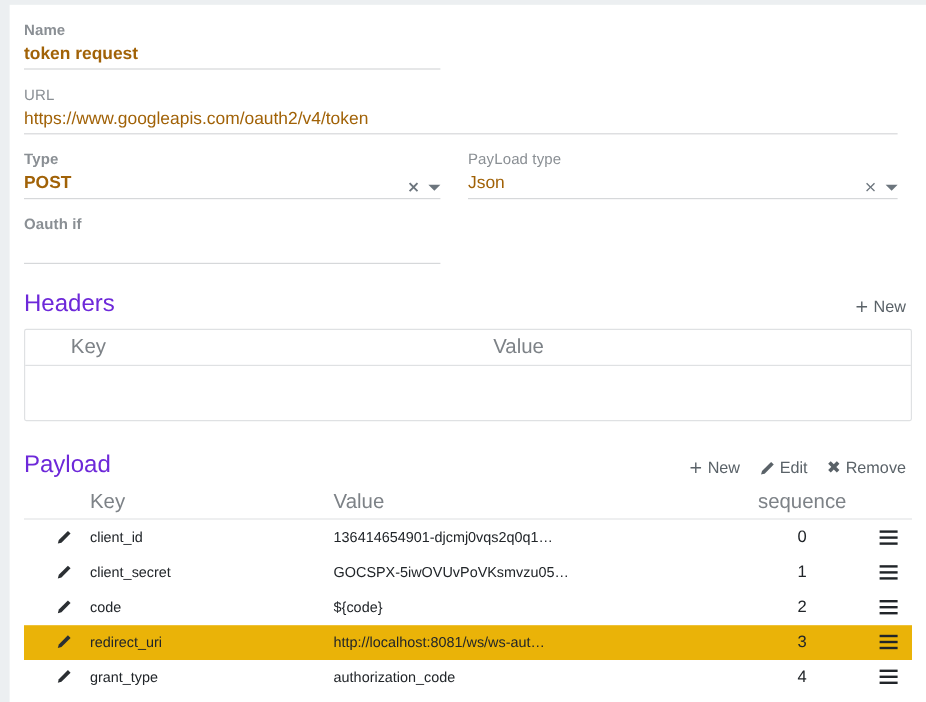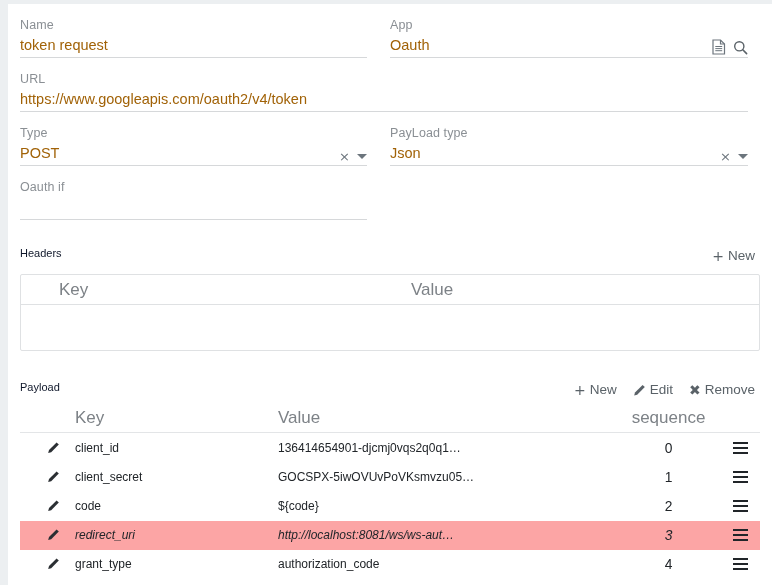--- a/index.html
+++ b/index.html
@@ -39,21 +39,21 @@
   .field {
     position: relative;
     box-sizing: border-box;
     padding-top: 13px;
   }
   .field.half { width: 50%; }
   .field.full { width: 100%; }
   .field .pad {
     margin-right: 12px;
   }
-  .field.left .pad { margin-right: 23px; }
+  .field.left .pad { margin-right: 23px; font-weight: bold; }
 
   .field-label {
     font-size: 12.5px;
     color: #8a8f94;
     line-height: 16px;
     letter-spacing: 0.1px;
   }
   .field-line {
     position: relative;
     border-bottom: 1px solid #d6d8da;
@@ -96,22 +96,22 @@
   }
 
   
   .section-head {
     display: flex;
     align-items: flex-end;
     justify-content: space-between;
     padding-right: 5px;
   }
   .section-title {
-    font-size: 11px;
-    color: #0f172a;
+    font-size: 20px;
+    color: #6d28d9;
     line-height: 22px;
   }
   .section-actions {
     display: flex;
     align-items: center;
     gap: 16px;
   }
   .act {
     display: inline-flex;
     align-items: center;
@@ -166,21 +166,21 @@
   .pl-col-val   { width: 340px; box-sizing: border-box; }
   .pl-col-seq   { flex: 1; text-align: center; padding-right: 36px; box-sizing: border-box; }
 
   .pl-row {
     display: flex;
     align-items: center;
     height: 29.2px;
     padding: 0 5px 0 0;
     position: relative;
   }
-  .pl-row.selected { background: #fca5a5; font-style: italic; }
+  .pl-row.selected { background: #eab308; }
   .pl-row .cell {
     font-size: 12px;
     color: #212529;
     line-height: 18px;
     white-space: nowrap;
     overflow: hidden;
   }
   .pl-edit-icon {
     position: absolute;
     left: 27px;
@@ -215,47 +215,20 @@
 
 <div class="page">
   <div class="inner">
 
     <div class="form-row">
       <div class="field half left">
         <div class="pad">
           <div class="field-label">Name</div>
           <div class="field-line">
             <div class="field-value">token request</div>
-          </div>
-        </div>
-      </div>
-      <div class="field half">
-        <div class="pad">
-          <div class="field-label">App</div>
-          <div class="field-line">
-            <div class="field-value">Oauth</div>
-            <div class="field-icons">
-              <span class="ico">
-                <svg width="14" height="16" viewBox="0 0 14 16">
-                  <path d="M1 1 h7.5 l4 4 v10 h-11.5 z" fill="#ffffff" stroke="#6c757d" stroke-width="1.2"></path>
-                  <path d="M8.5 1 v4 h4" fill="none" stroke="#6c757d" stroke-width="1.2"></path>
-                  <g stroke="#6c757d" stroke-width="1">
-                    <line x1="3.3" y1="7.5" x2="10.2" y2="7.5"></line>
-                    <line x1="3.3" y1="9.6" x2="10.2" y2="9.6"></line>
-                    <line x1="3.3" y1="11.7" x2="10.2" y2="11.7"></line>
-                  </g>
-                </svg>
-              </span>
-              <span class="ico">
-                <svg width="15" height="15" viewBox="0 0 15 15">
-                  <circle cx="6.3" cy="6.3" r="4.6" fill="none" stroke="#5a6268" stroke-width="1.4"></circle>
-                  <line x1="9.8" y1="9.8" x2="13.6" y2="13.6" stroke="#5a6268" stroke-width="1.6" stroke-linecap="round"></line>
-                </svg>
-              </span>
-            </div>
           </div>
         </div>
       </div>
     </div>
 
     <div class="form-row">
       <div class="field full">
         <div class="pad">
           <div class="field-label">URL</div>
           <div class="field-line">

